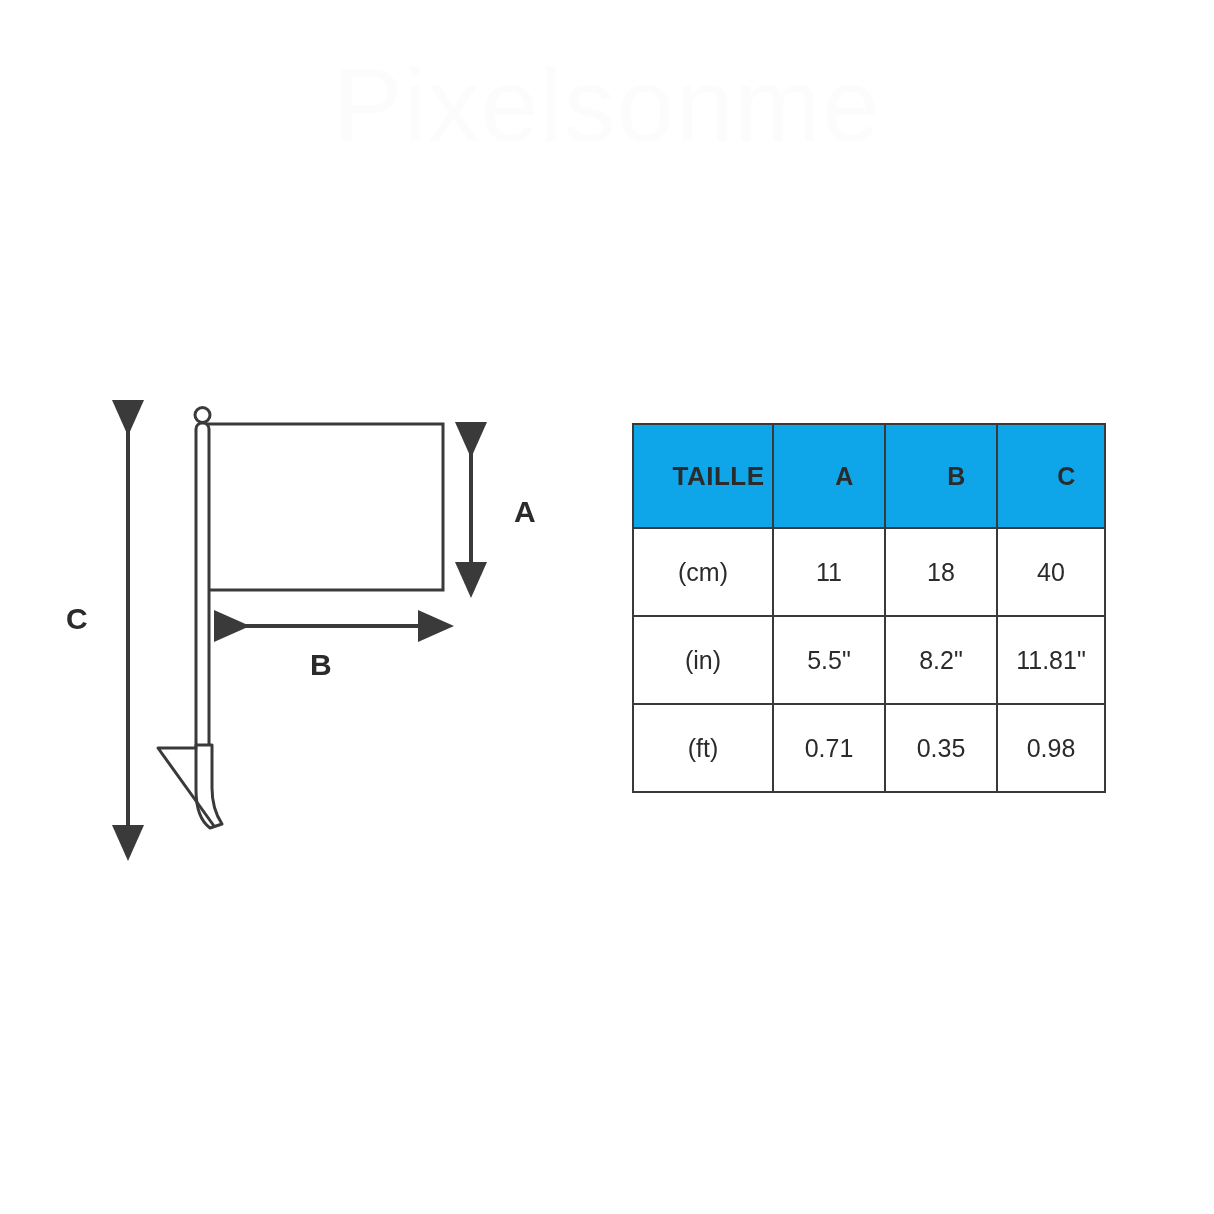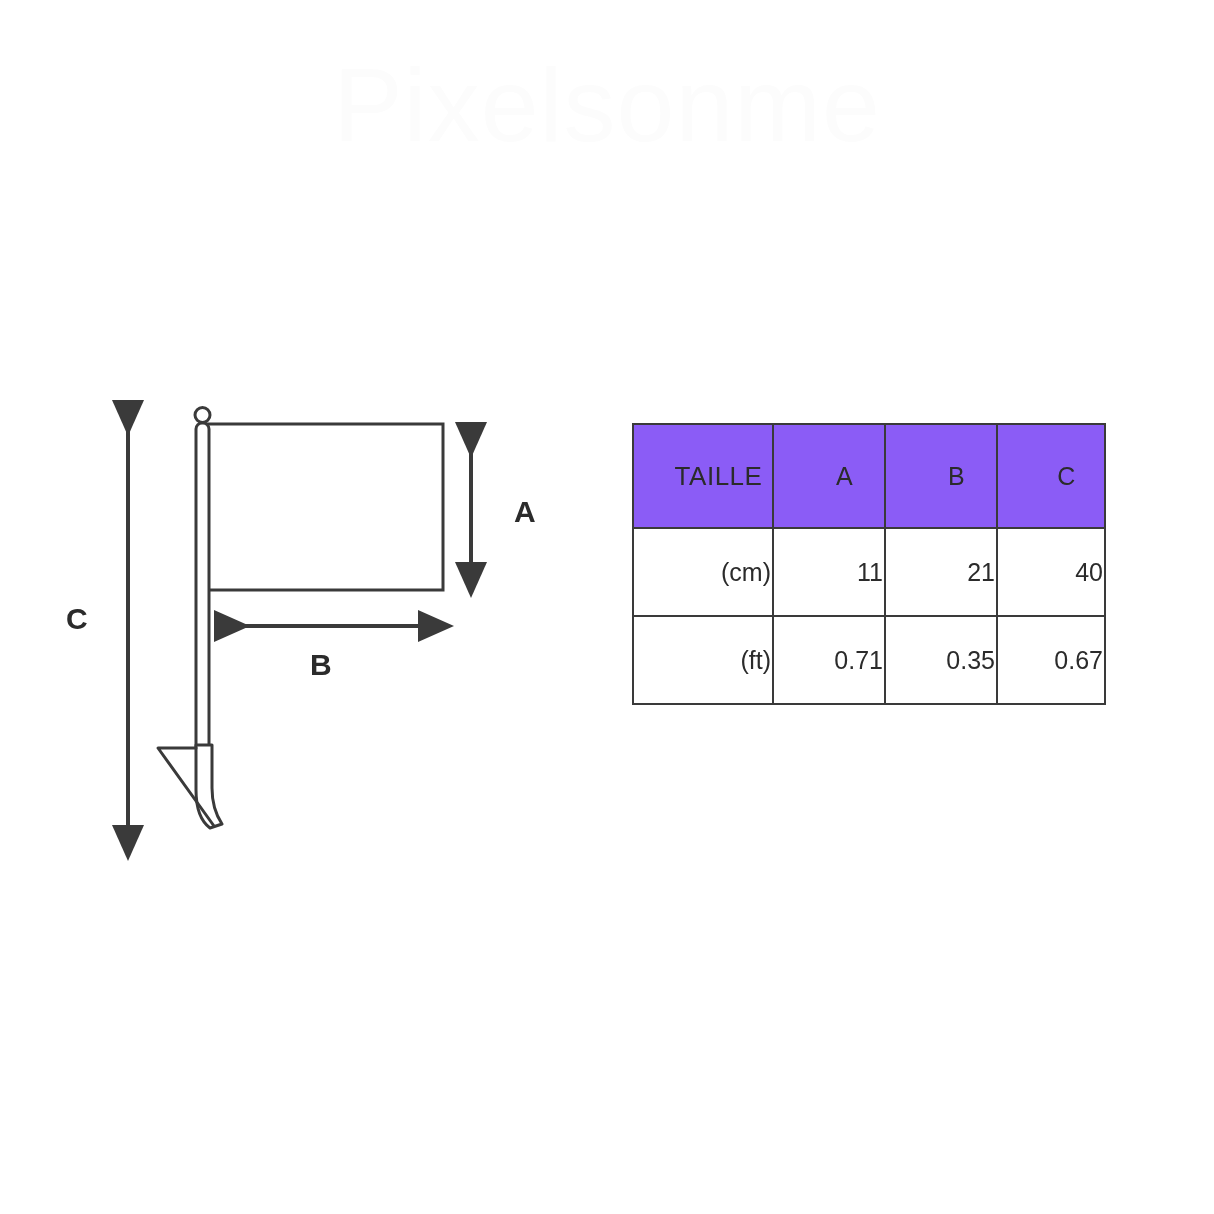--- a/index.html
+++ b/index.html
@@ -65,28 +65,28 @@
   table.size-table th,
   table.size-table td {
     border: 2px solid #3a3a3a;
     text-align: center;
     vertical-align: middle;
     font-size: 25px;
     color: #2b2b2b;
     font-weight: 400;
   }
   table.size-table thead th {
-    background: #8b5cf6;
-    font-weight: normal;
+    background: #0ea5e9;
+    font-weight: bold;
     height: 100px;
     letter-spacing: 0.5px;
     padding-left: 32px;
   }
   table.size-table thead th.col-taille { font-size: 26px; }
-  table.size-table tbody td { height: 84px; text-align: right; }
+  table.size-table tbody td { height: 84px; }
   table.size-table col.c-taille { width: 140px; }
   table.size-table col.c-a { width: 112px; }
   table.size-table col.c-b { width: 112px; }
   table.size-table col.c-c { width: 108px; }
 </style>
 </head>
 <body>
 
 <div id="watermark">Pixelsonme</div>
 
@@ -143,24 +143,30 @@
         <th class="col-taille">TAILLE</th>
         <th>A</th>
         <th>B</th>
         <th>C</th>
       </tr>
     </thead>
     <tbody>
       <tr>
         <td>(cm)</td>
         <td>11</td>
-        <td>21</td>
+        <td>18</td>
         <td>40</td>
+      </tr>
+      <tr>
+        <td>(in)</td>
+        <td>5.5"</td>
+        <td>8.2"</td>
+        <td>11.81"</td>
       </tr>
       <tr>
         <td>(ft)</td>
         <td>0.71</td>
         <td>0.35</td>
-        <td>0.67</td>
+        <td>0.98</td>
       </tr>
     </tbody>
   </table>
 </div>
 
 </body></html>

